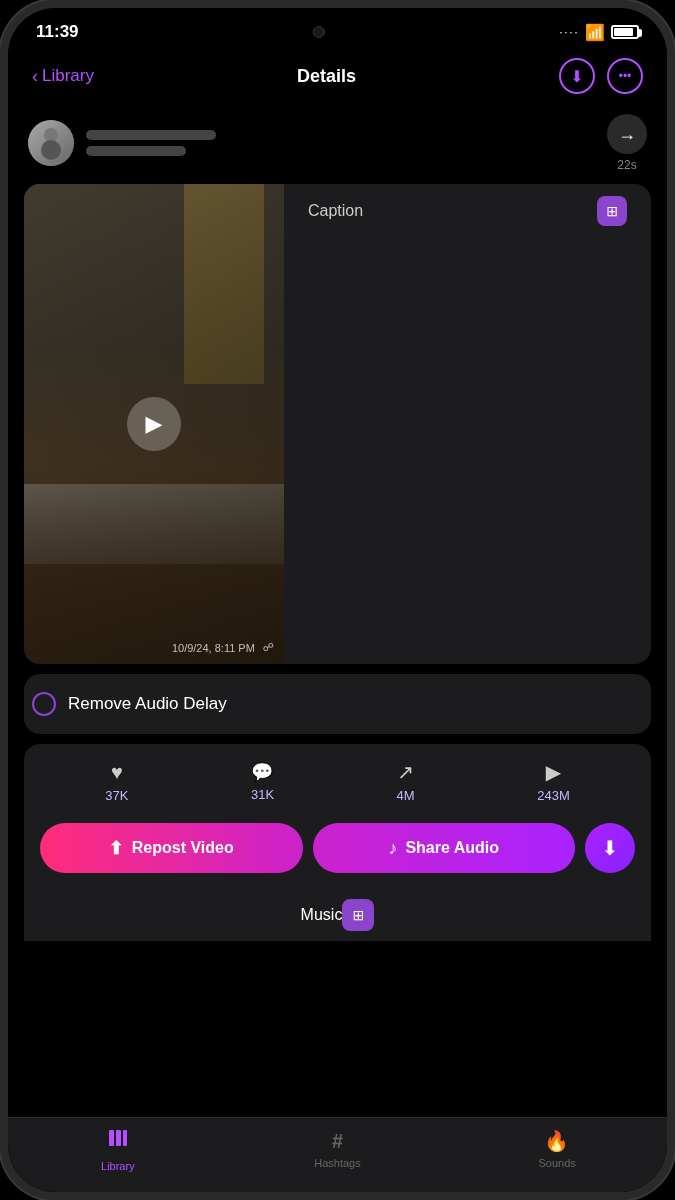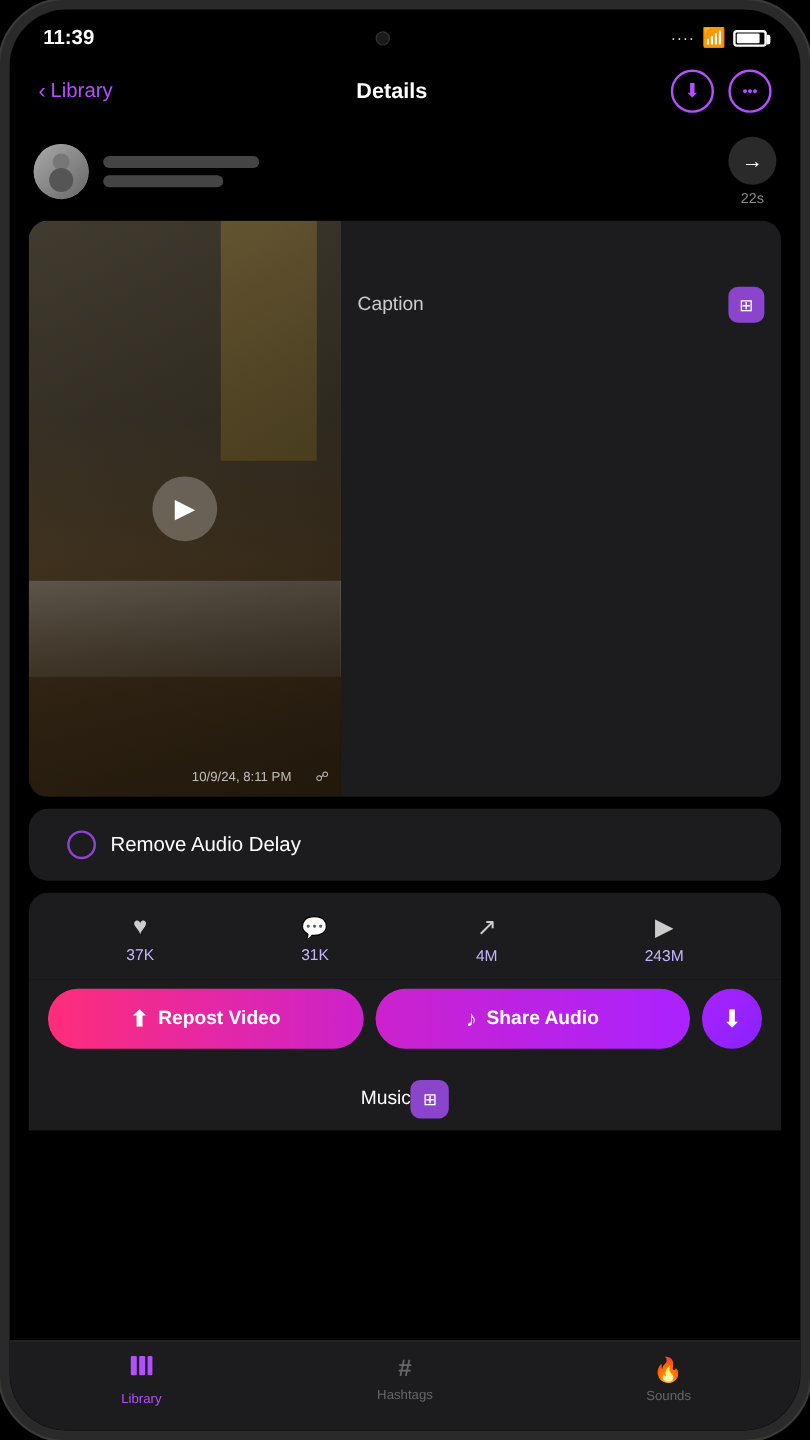--- a/index.html
+++ b/index.html
@@ -242,28 +242,27 @@
       background: linear-gradient(180deg, rgba(10,5,5,0) 0%, rgba(5,2,2,0.95) 100%);
     }
     .video-timestamp {
       position: absolute;
       bottom: 10px;
       right: 10px;
       color: rgba(255,255,255,0.7);
       font-size: 11px;
       display: flex;
       align-items: center;
-      gap: 20px;
+      gap: 8px;
     }
     .post-caption {
       flex: 1;
-      padding: 12px 14px;
+      padding: 12px 24px;
       display: flex;
       flex-direction: column;
-      margin-top: 43px;
     }
     .caption-header {
       display: flex;
       align-items: center;
       justify-content: space-between;
       margin-bottom: 12px;
     }
     .caption-title {
       color: #ccc;
       font-size: 16px;
@@ -283,21 +282,21 @@
     .caption-text {
       color: #fff;
       font-size: 16px;
       line-height: 1.7;
     }
     
     .audio-delay-card {
       margin: 0 16px 10px;
       background: #1c1c1e;
       border-radius: 16px;
-      padding: 18px 32px;
+      padding: 18px 8px;
       display: flex;
       flex-direction: column;
       gap: 6px;
     }
     .audio-delay-row {
       display: flex;
       align-items: center;
       gap: 12px;
     }
     .radio-btn {

